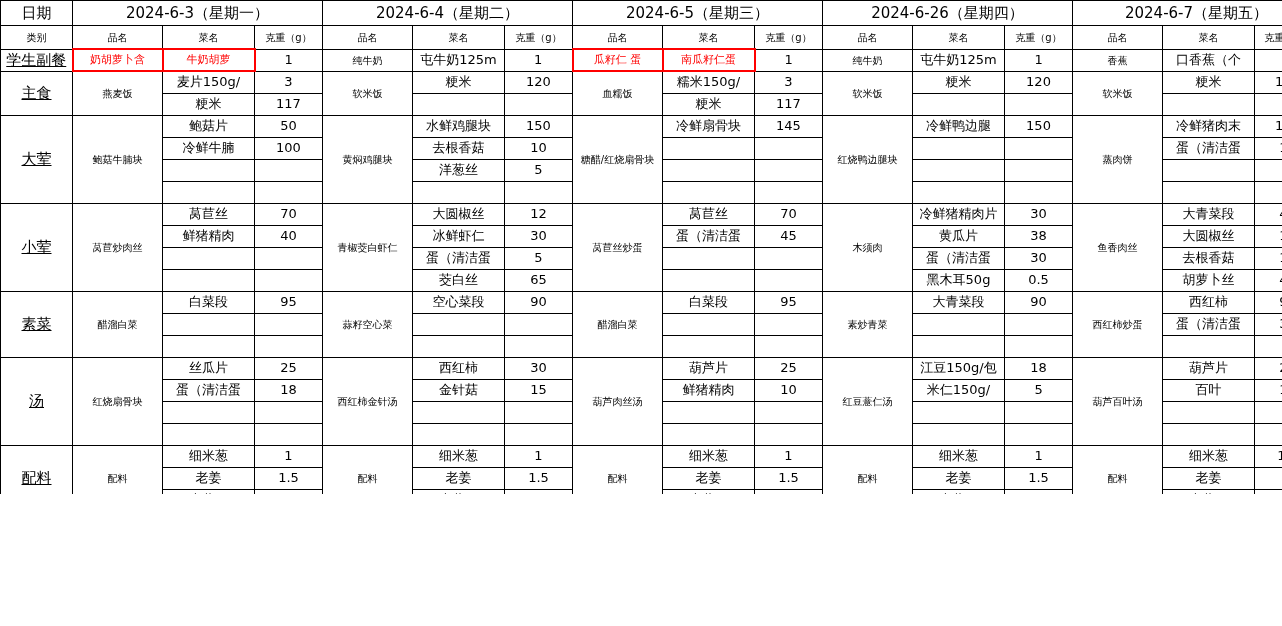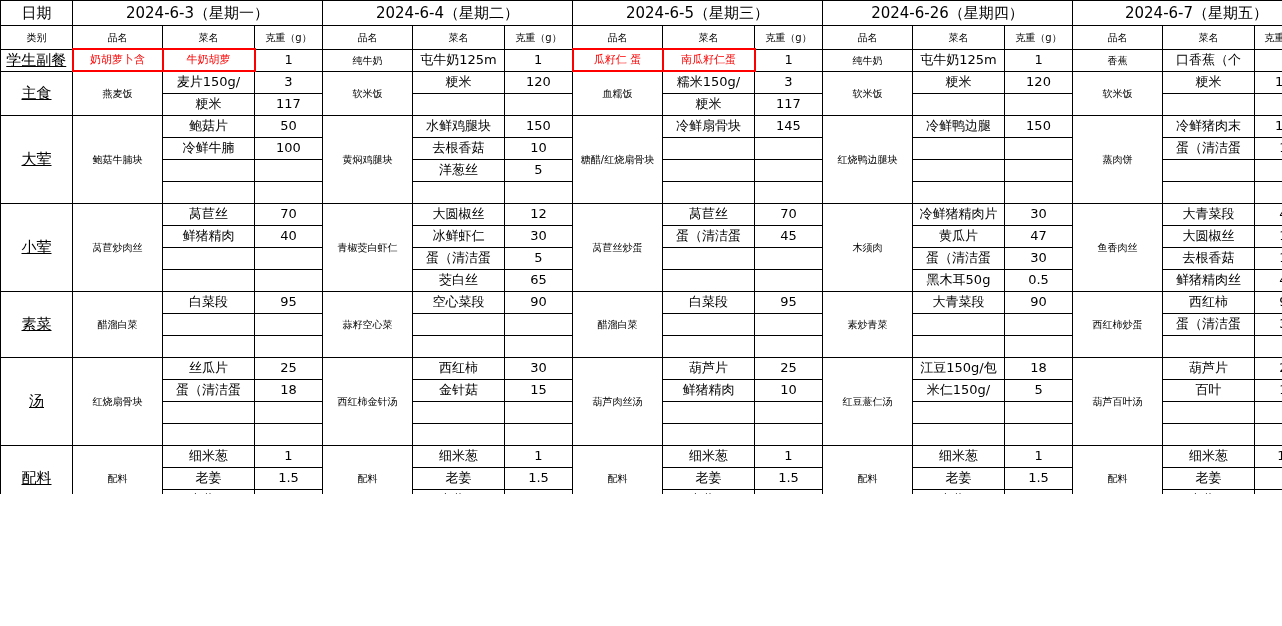--- a/index.html
+++ b/index.html
@@ -240,21 +240,21 @@
           <td class="g">45</td>
         </tr>
         <tr style="height: 22px;">
           <td class="item">鲜猪精肉</td>
           <td class="g">40</td>
           <td class="item">冰鲜虾仁</td>
           <td class="g">30</td>
           <td class="item">蛋（清洁蛋</td>
           <td class="g">45</td>
           <td class="item">黄瓜片</td>
-          <td class="g">47</td>
+          <td class="g">38</td>
           <td class="item">大圆椒丝</td>
           <td class="g">10</td>
         </tr>
         <tr style="height: 22px;">
           <td class="item"></td>
           <td class="g"></td>
           <td class="item">蛋（清洁蛋</td>
           <td class="g">5</td>
           <td class="item"></td>
           <td class="g"></td>
@@ -265,21 +265,21 @@
         </tr>
         <tr style="height: 22px;">
           <td class="item"></td>
           <td class="g"></td>
           <td class="item">茭白丝</td>
           <td class="g">65</td>
           <td class="item"></td>
           <td class="g"></td>
           <td class="item">黑木耳50g</td>
           <td class="g">0.5</td>
-          <td class="item">鲜猪精肉丝</td>
+          <td class="item">胡萝卜丝</td>
           <td class="g">40</td>
         </tr>
         <tr style="height: 22px;">
           <td class="rowlabel" rowspan="3">素菜</td>
           <td class="dish" rowspan="3">醋溜白菜</td>
           <td class="item">白菜段</td>
           <td class="g">95</td>
           <td class="dish" rowspan="3">蒜籽空心菜</td>
           <td class="item">空心菜段</td>
           <td class="g">90</td>

